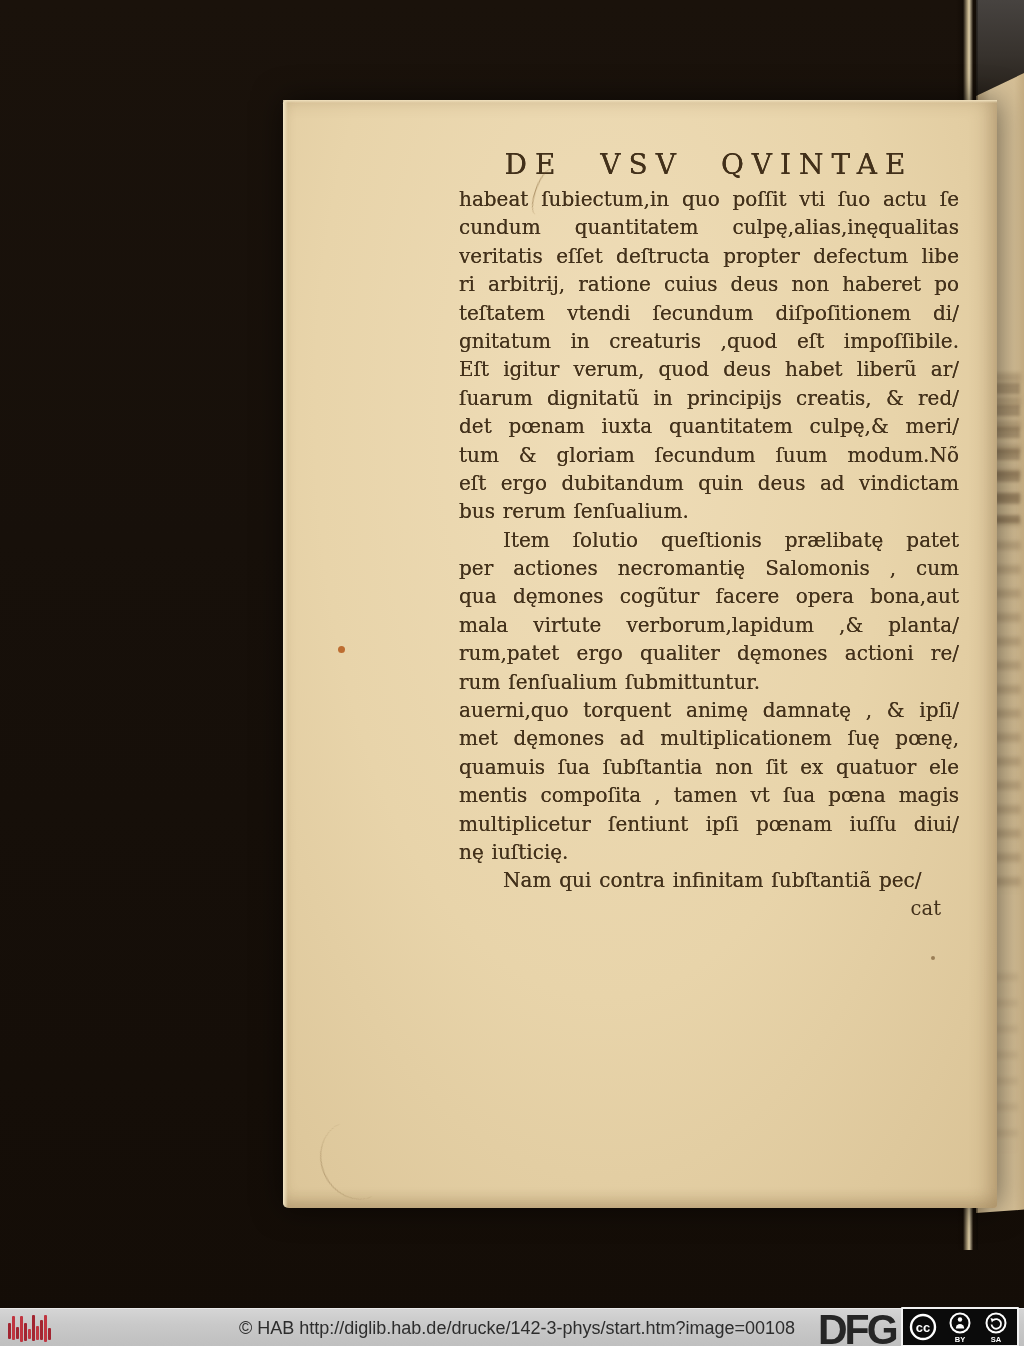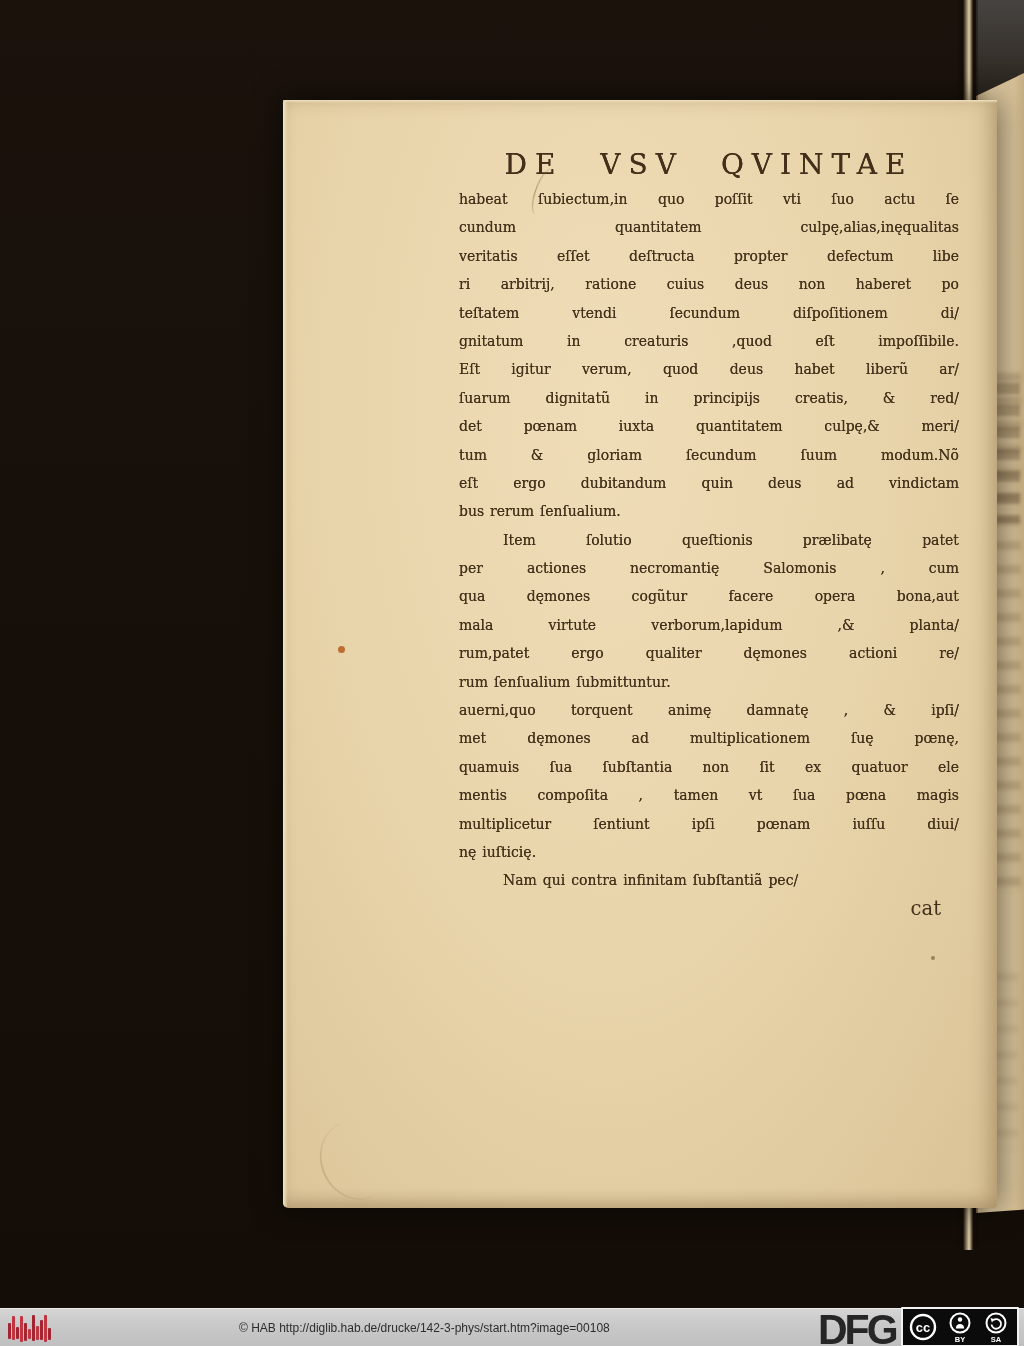--- a/index.html
+++ b/index.html
@@ -16,21 +16,21 @@
         box-shadow:inset -10px 0 18px rgba(95,65,30,.22), inset 0 -8px 14px rgba(95,65,30,.18),
                    0 0 30px rgba(0,0,0,.55);
         color:var(--ink);padding-left:34px;}
   .page::before{content:"";position:absolute;left:0;top:0;bottom:0;width:5px;
         background:linear-gradient(90deg,#f4e7c6,rgba(244,231,198,0));border-radius:4px 0 0 6px;}
   .page::after{content:"";position:absolute;left:0;top:0;right:0;height:3px;
         background:linear-gradient(180deg,#f1e2bf,rgba(241,226,191,0));}
   .heading{margin:48px 0 4px 142px;width:500px;text-align:center;
         font-size:28px;letter-spacing:8px;word-spacing:20px;white-space:nowrap;
         text-shadow:0 0 .5px var(--ink);}
-  .textblock{margin-left:142px;width:500px;font-size:14px;text-shadow:0 0 .5px rgba(66,48,26,.85);}
+  .textblock{margin-left:142px;width:500px;font-size:20px;text-shadow:0 0 .5px rgba(66,48,26,.85);}
   .line{line-height:28.4px;height:28.4px;overflow:hidden;word-spacing:1.5px;}
   .line.full{text-align:justify;text-align-last:justify;text-justify:inter-word;}
   .line.indent{text-indent:44px;}
   .catchword{margin-left:142px;width:500px;line-height:28.4px;font-size:19.5px;
         text-align:right;padding-right:0;box-sizing:border-box;}
   .catchword span{margin-right:18px;}
   
   .stain-thread{position:absolute;left:252px;top:68px;width:16px;height:48px;
         border-left:1.6px solid rgba(122,88,42,.55);border-radius:60% 40% 50% 50%;
         transform:rotate(18deg);filter:blur(.4px);}
@@ -63,21 +63,21 @@
         opacity:.9;}
   
   .footer{position:absolute;left:0;top:1308px;width:1024px;height:38px;
         background:linear-gradient(180deg,#d5d5d5 0%,var(--bar) 40%,#bfbfbf 100%);
         border-top:1px solid #e9e9e9;font-family:"Liberation Sans", sans-serif;}
   .hab-logo{position:absolute;left:8px;top:5px;width:52px;height:28px;display:flex;
         align-items:center;gap:1px;}
   .hab-logo i{display:block;width:3px;background:var(--red);border-radius:1px;}
   .hab-logo i:nth-child(2n){background:#c03540;}
   .attribution{position:absolute;left:239px;top:0;height:26px;line-height:38px;
-        font-size:12px;color:#2d2d2d;white-space:nowrap;}
+        font-size:18px;color:#2d2d2d;white-space:nowrap;}
   .dfg{position:absolute;left:818px;top:-3px;font-size:41px;font-weight:900;
         letter-spacing:-3px;color:#262626;transform:scaleY(1.04);}
   .cc-badge{position:absolute;right:5px;top:-2px;width:114px;height:36px;
         background:#0b0b0b;border:2px solid #f2f2f2;border-radius:1px;
         display:flex;align-items:center;justify-content:space-around;}
 </style>
 </head>
 <body>
 
 <div class="stage">

